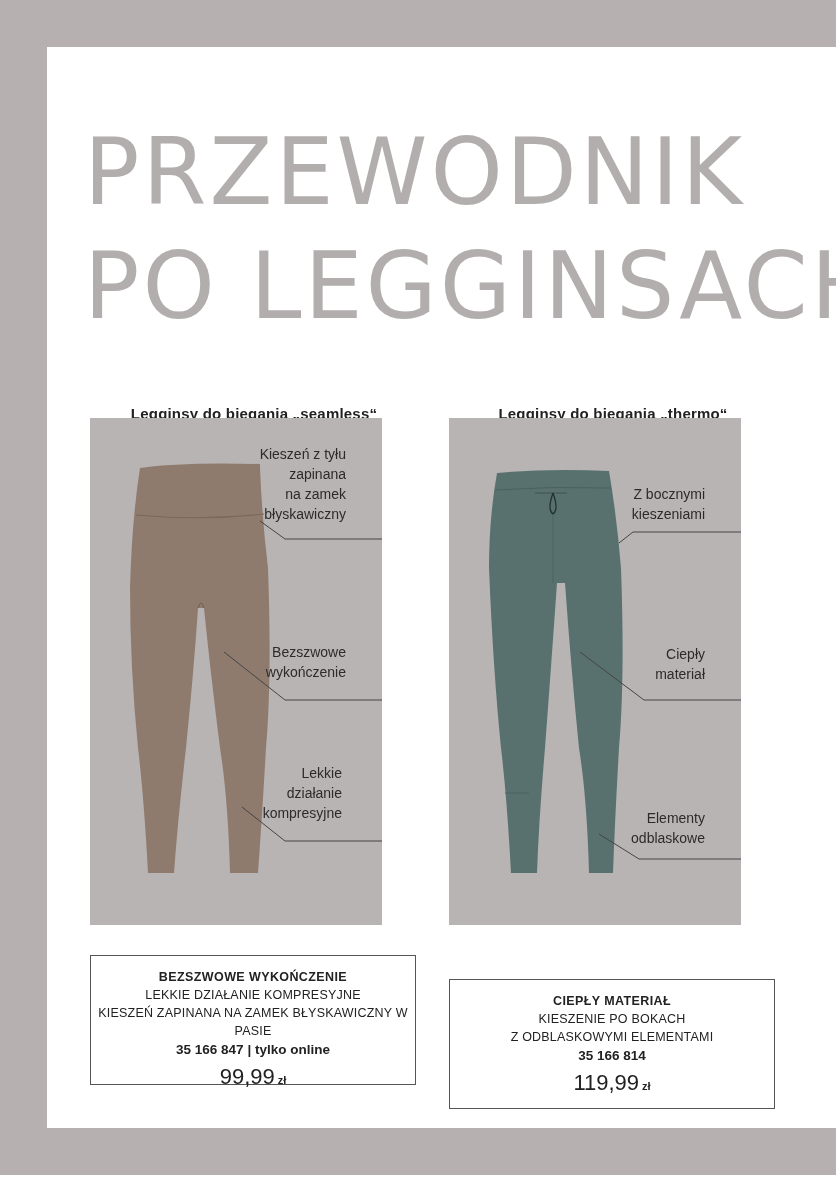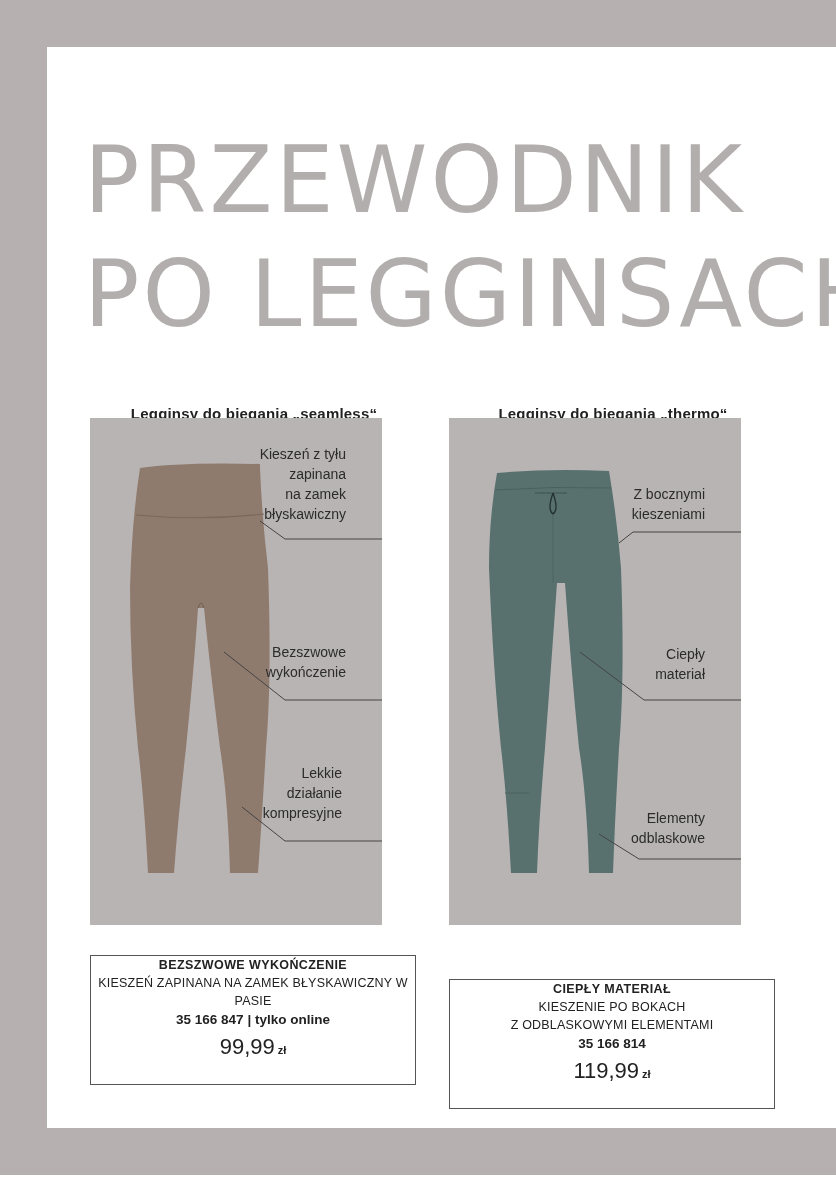--- a/index.html
+++ b/index.html
@@ -7,42 +7,42 @@
     width: 836px; height: 1200px; position: relative; overflow: hidden;
     background: #ffffff;
     font-family: "Liberation Sans", "DejaVu Sans", sans-serif;
   }
   .frame-top { position: absolute; left: 0; top: 0; width: 836px; height: 47px; background: #b6b0b0; }
   .frame-left { position: absolute; left: 0; top: 0; width: 47px; height: 1175px; background: #b6b0b0; }
   .frame-bottom { position: absolute; left: 0; top: 1128px; width: 836px; height: 47px; background: #b6b0b0; }
   .page { position: absolute; left: 47px; top: 47px; width: 789px; height: 1081px; background: #fff; }
 
   .title {
-    position: absolute; left: 84px; top: 124px; width: 720px;
+    position: absolute; left: 84px; top: 116px; width: 720px;
     color: #b3aeae; font-family: "DejaVu Sans", sans-serif; font-weight: normal;
     font-size: 92px; line-height: 114px; letter-spacing: 3px; margin: 0;
   }
   .title span { display: block; white-space: nowrap; }
 
   .subhead {
     position: absolute; top: 385px; width: 328px; text-align: center;
     font-weight: bold; font-size: 15px; color: #222; letter-spacing: 0.2px; margin-top: 20px;
   }
   .panel {
     position: absolute; top: 418px; width: 292px; height: 507px; background: #b9b4b4; overflow: hidden;
   }
   .label {
     position: absolute; right: 36px; text-align: right; font-size: 14px; line-height: 20px; color: #2b2b2b;
   }
   svg.lines { position: absolute; left: 0; top: 0; }
 
   .infobox {
     position: absolute; top: 955px; width: 326px; height: 130px;
     border: 1.5px solid #555; box-sizing: border-box; background: #fff;
-    text-align: center; color: #222; 
+    text-align: center; color: #222; padding-top: 12px;
   }
   .infobox .l { font-size: 12.5px; line-height: 18px; letter-spacing: 0.2px; }
   .infobox .b { font-weight: bold; font-size: 12.5px; line-height: 18px; letter-spacing: 0.4px; }
   .infobox .code { font-weight: bold; font-size: 13.5px; line-height: 20px; }
   .infobox .price { font-size: 22px; line-height: 34px; }
   .infobox .price small { font-size: 11px; font-weight: bold; margin-left: 3px; }
 </style>
 </head>
 <body>
 
@@ -109,20 +109,21 @@
     <div>materiał</div>
   </div>
   <div class="label" style="top:390px;">
     <div>Elementy</div>
     <div>odblaskowe</div>
   </div>
 </div>
 
 <div class="infobox" style="left:90px;">
   <div class="b">BEZSZWOWE WYKOŃCZENIE</div>
+  <div class="l">LEKKIE DZIAŁANIE KOMPRESYJNE</div>
   <div class="l">KIESZEŃ ZAPINANA NA ZAMEK BŁYSKAWICZNY W PASIE</div>
   <div class="code">35 166 847 | tylko online</div>
   <div class="price"><span>99,99</span><small>zł</small></div>
 </div>
 
 <div class="infobox" style="left:449px;margin-top:24px;">
   <div class="b">CIEPŁY MATERIAŁ</div>
   <div class="l">KIESZENIE PO BOKACH</div>
   <div class="l">Z ODBLASKOWYMI ELEMENTAMI</div>
   <div class="code">35 166 814</div>

